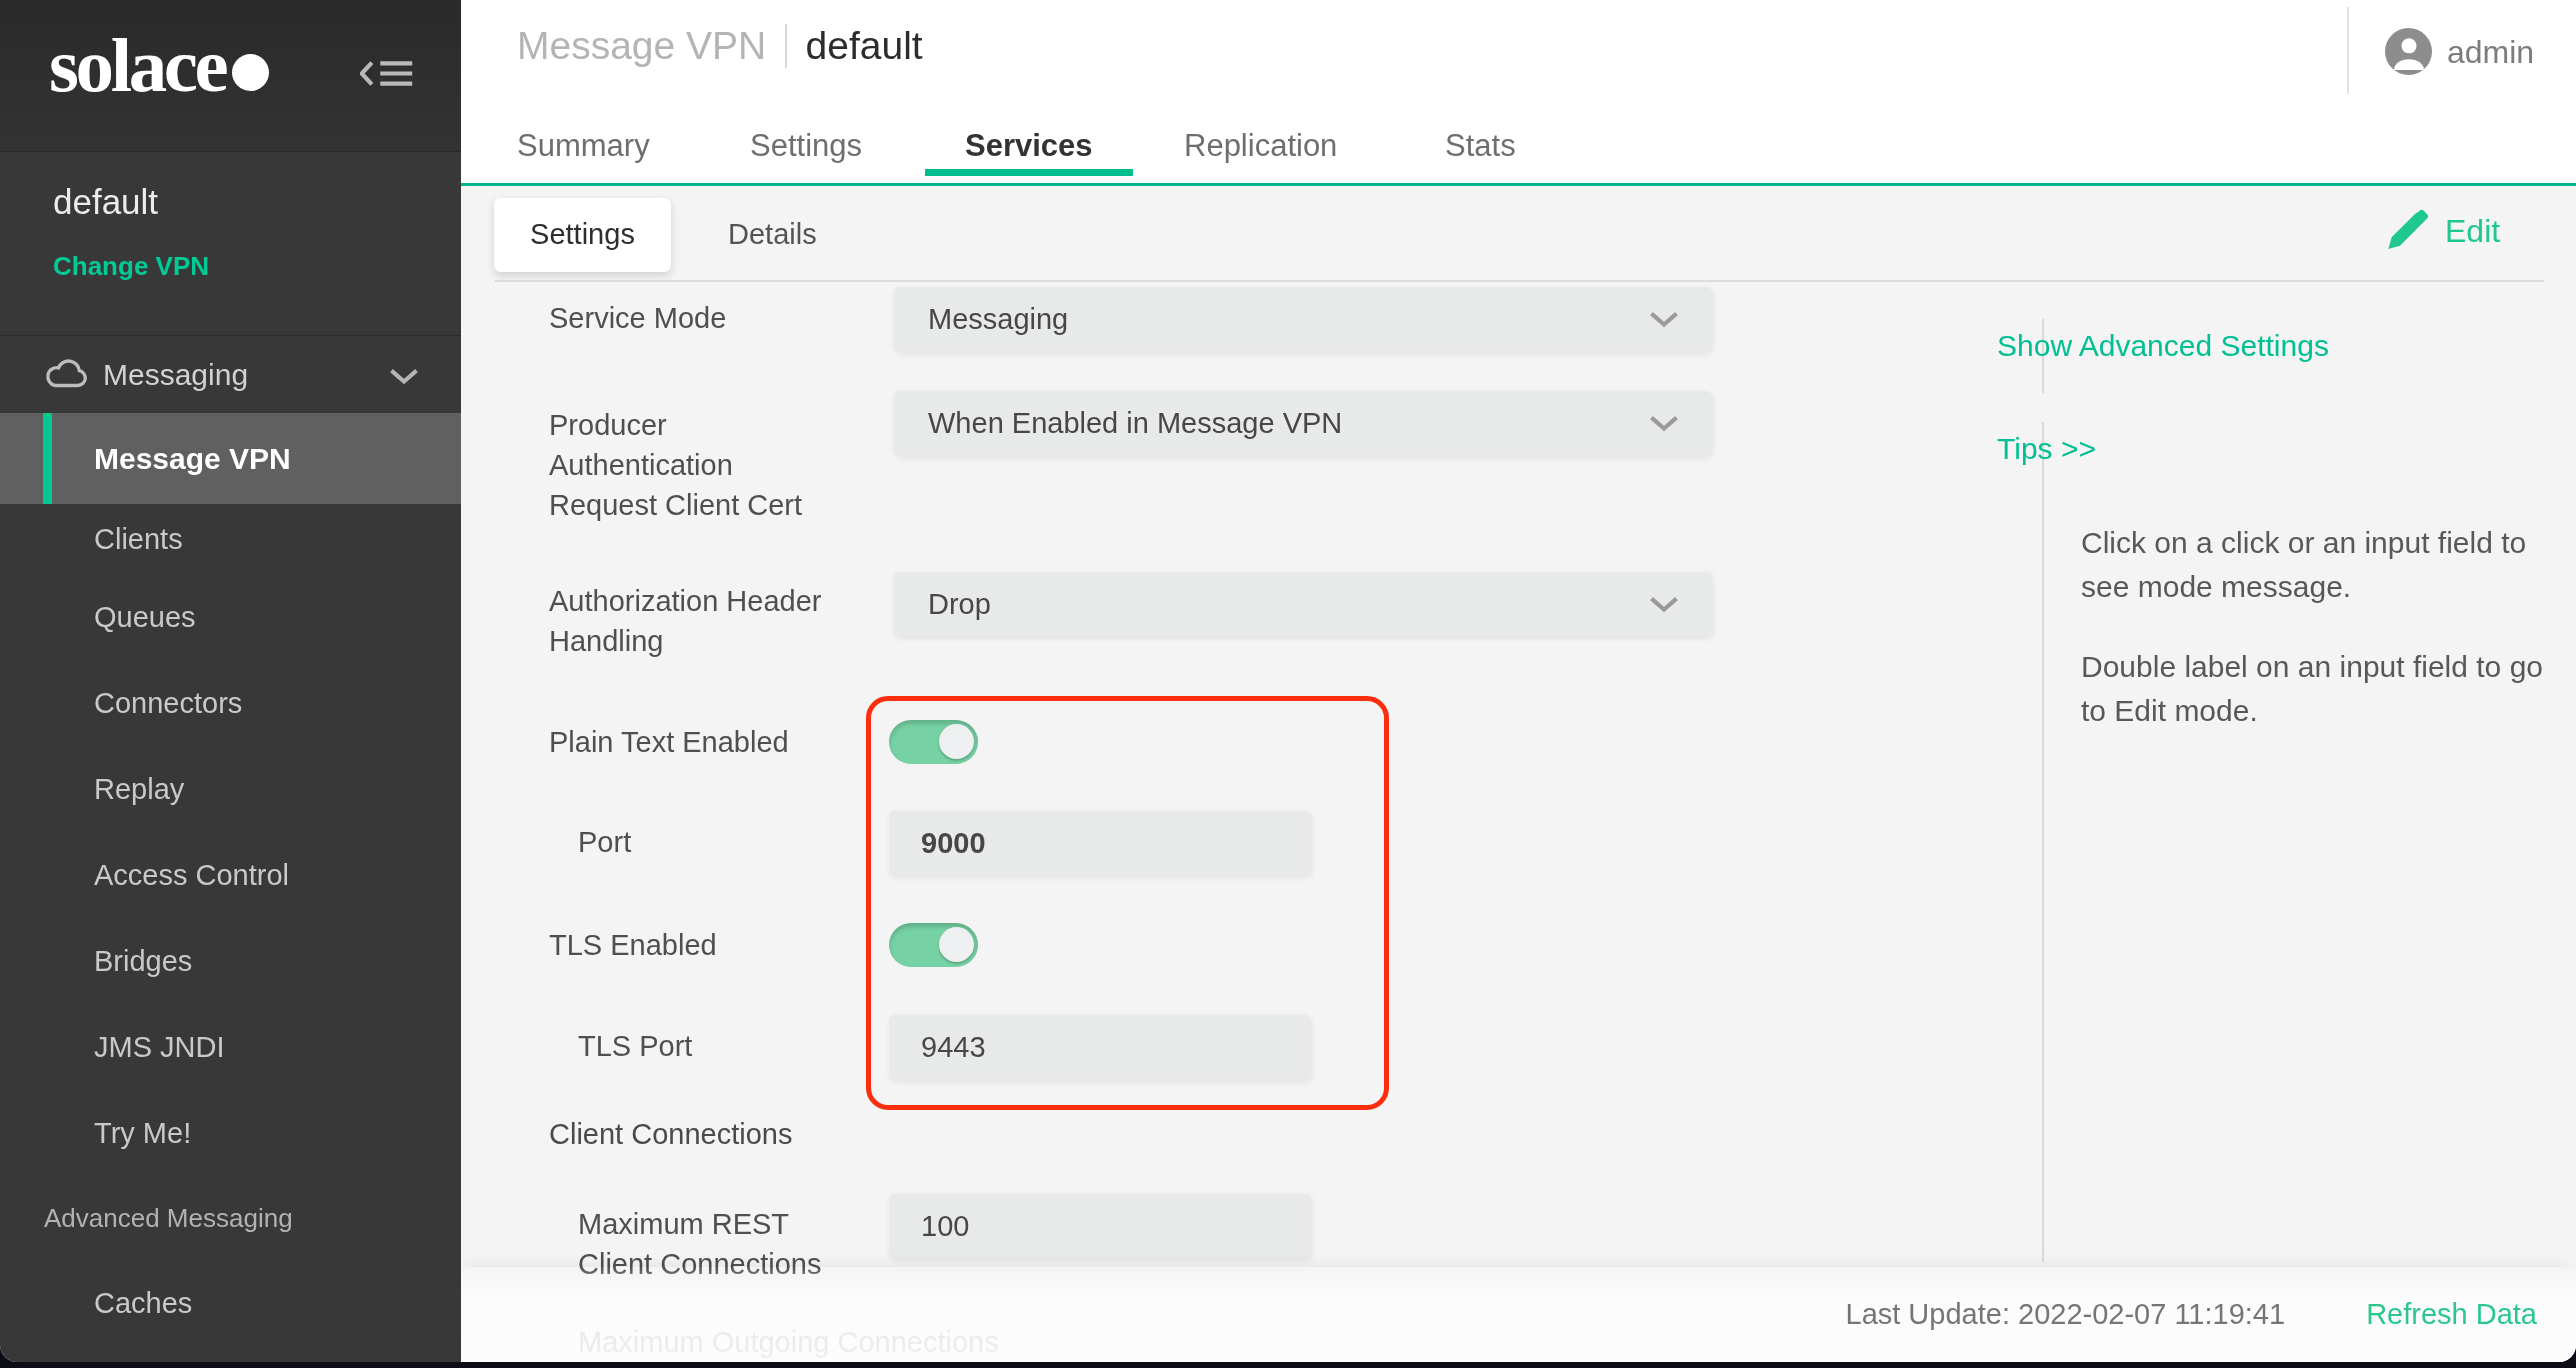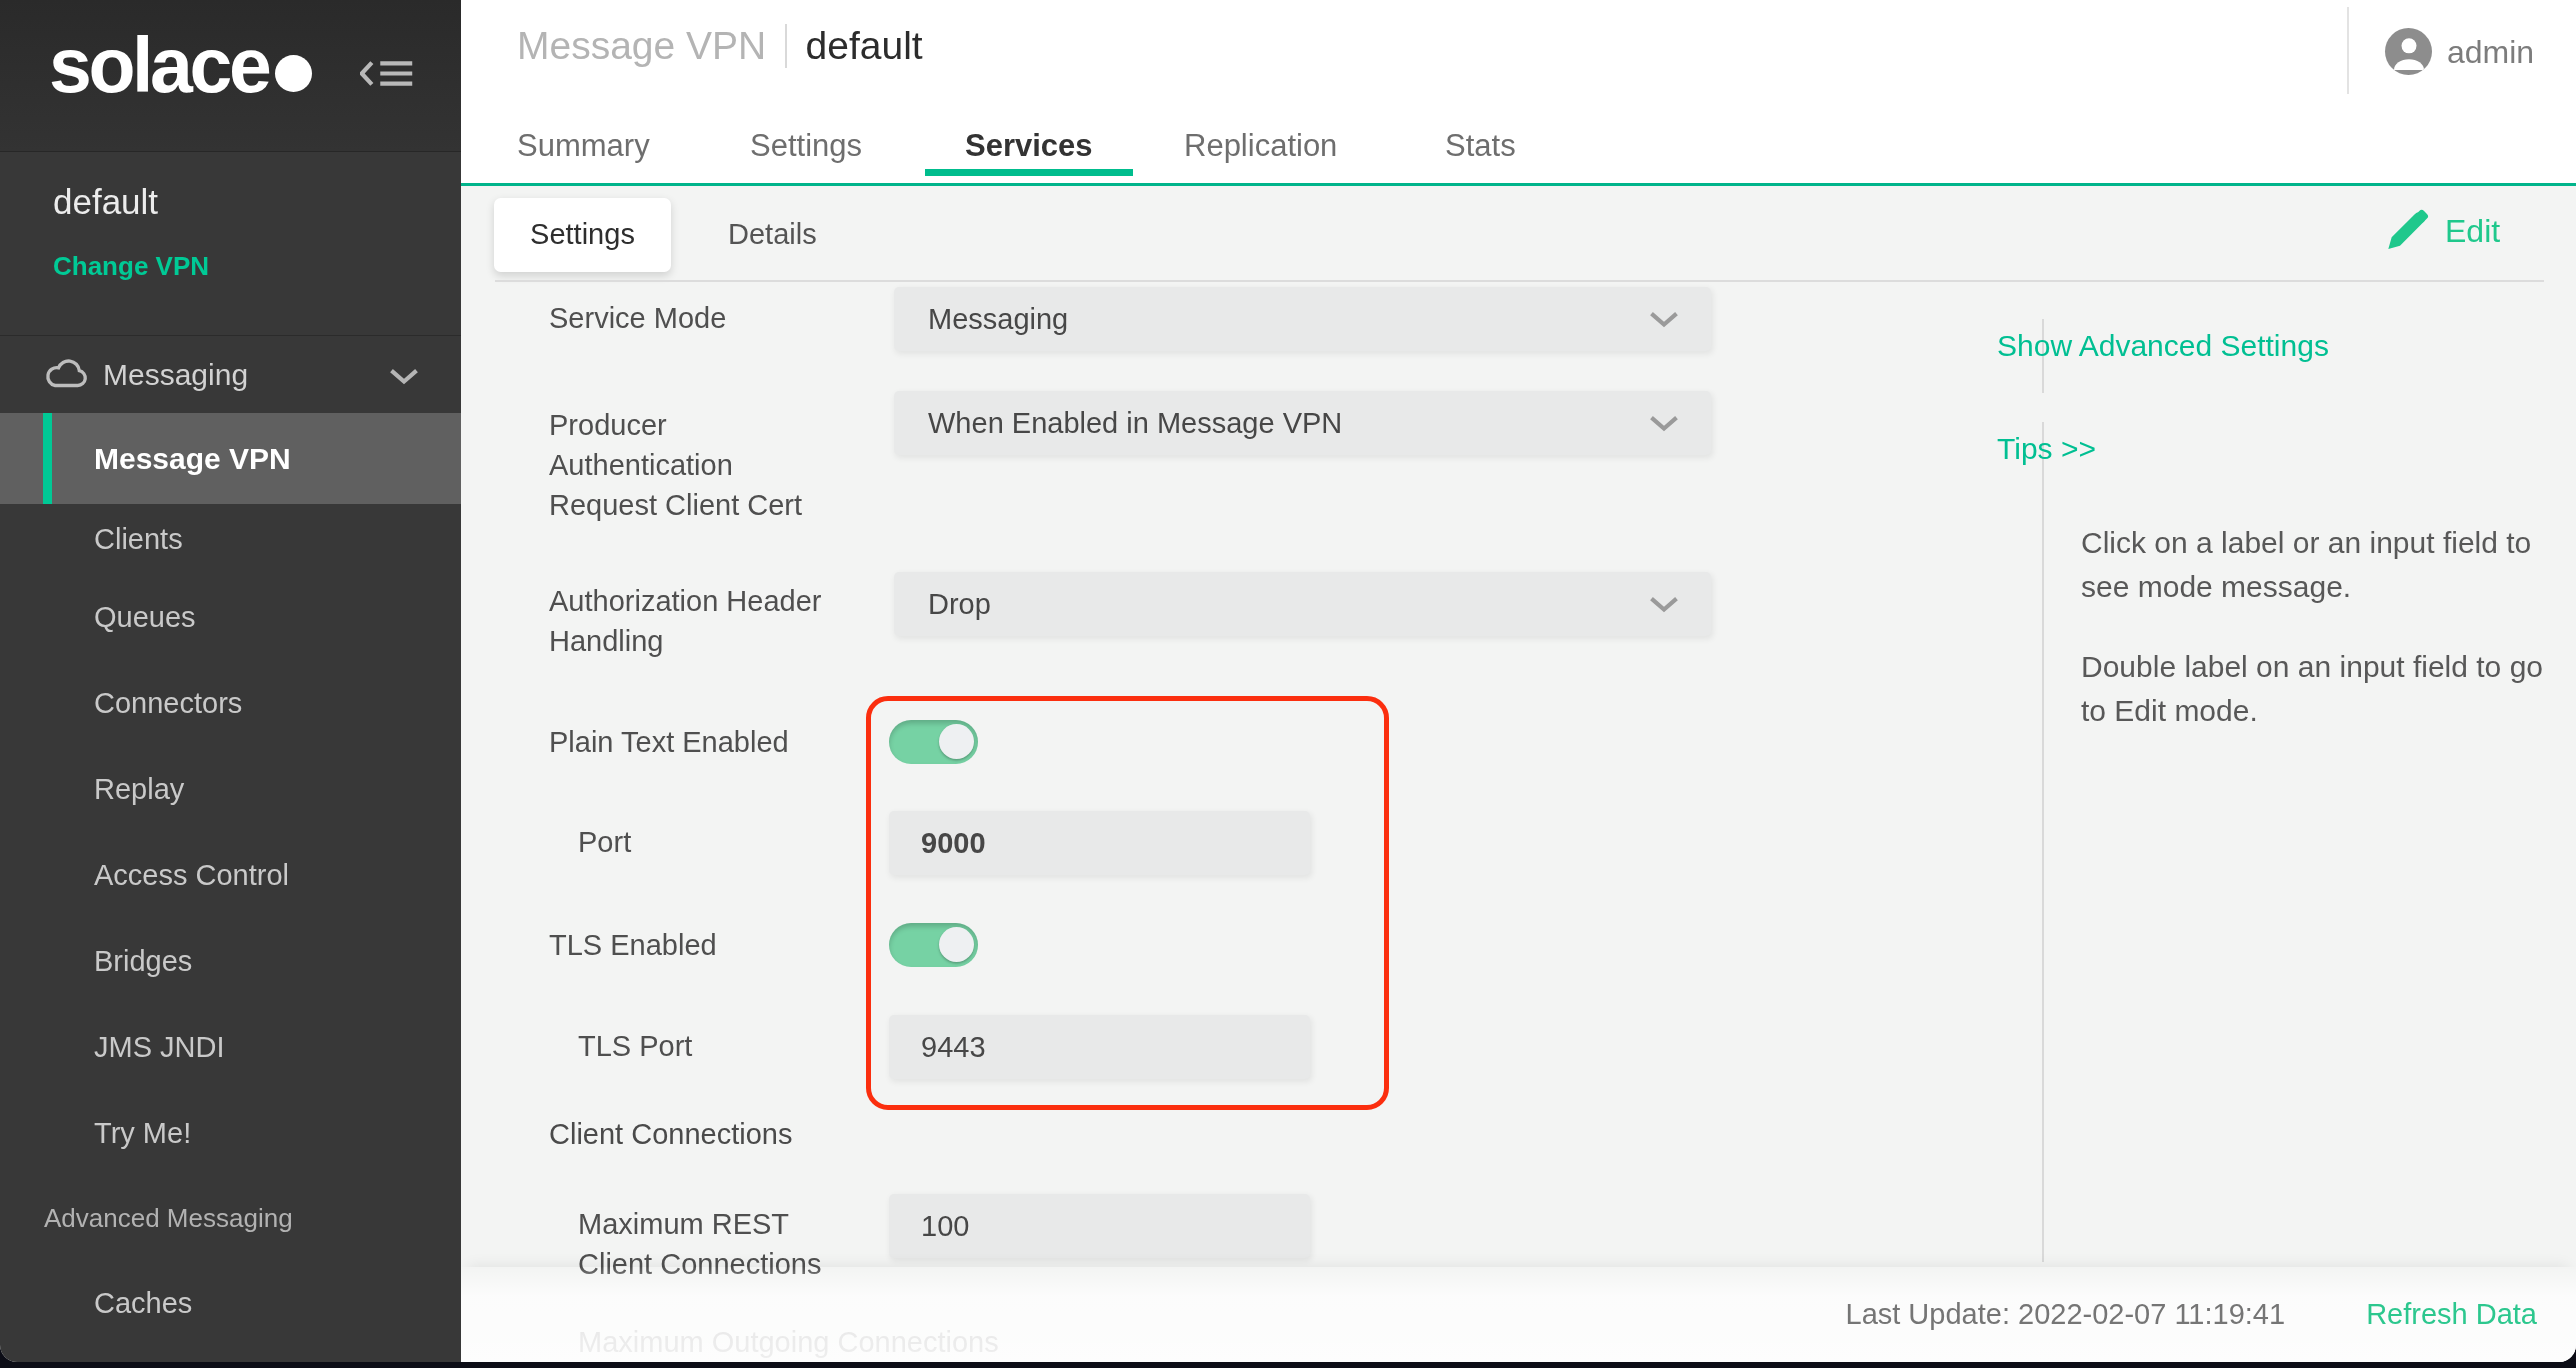--- a/index.html
+++ b/index.html
@@ -2,21 +2,21 @@
 <html style="font-size:13.4px"><head>
 <meta charset="utf-8">
 <style>
   html,body{margin:0;padding:0;background:#0c0d16;font-family:"Liberation Sans",sans-serif;}
   .stage{position:relative;width:2576px;height:1369px;overflow:hidden;background:#0c0d16;}
   .app{position:absolute;left:0;top:0;width:2576px;height:1362px;border-radius:0 0 17px 17px;overflow:hidden;display:flex;background:#f3f4f3;}
 
   
   .sidebar{position:relative;width:461px;min-width:461px;height:100%;background:#383838;color:#cbcbcb;}
   .logo-block{height:151px;background:linear-gradient(180deg,#2a2a2a,#333333);border-bottom:1.7px solid #272727;position:relative;}
-  .logo{position:absolute;left:49px;top:27px;font-family:Liberation Sans, sans-serif;font-weight:700;font-size:77px;line-height:77px;color:#ffffff;letter-spacing:-3.4px;}
+  .logo{position:absolute;left:49px;top:27px;font-family:Liberation Serif, serif;font-weight:700;font-size:77px;line-height:77px;color:#ffffff;letter-spacing:-3.4px;}
   .logo .dot{display:inline-block;width:37px;height:37px;border-radius:50%;background:#ffffff;margin-left:6.7px;}
   .collapse-btn{position:absolute;right:47px;top:55px;width:54px;height:37px;cursor:pointer;}
   .vpn-block{height:183px;border-bottom:1.7px solid #2b2b2b;position:relative;}
   .vpn-name{position:absolute;left:53px;top:30px;font-size:35px;color:#ececec;}
   .change-vpn{position:absolute;left:53px;top:99px;font-size:26px;font-weight:700;color:#00ca96;cursor:pointer;}
   .menu{position:relative;}
   .menu-header{height:77px;display:flex;align-items:center;position:relative;}
   .menu-header .cloud{margin-left:44px;}
   .menu-header .lbl{margin-left:15px;font-size:30px;color:#d2d2d2;}
   .menu-header .chev{position:absolute;right:42px;top:32px;}
@@ -238,21 +238,21 @@
           <div>Maximum REST</div>
           <div>Client Connections</div>
         </div>
         <input class="txt" style="top: 1008px;" readonly="" value="100">
 
         <div class="max-out">Maximum Outgoing Connections</div>
 
         <div class="help-link" style="top:143px">Show Advanced Settings</div>
         <div class="help-link" style="top:246px">Tips &gt;&gt;</div>
         <div class="help-text" style="top:335px">
-          <div>Click on a label or an input field to</div>
+          <div>Click on a click or an input field to</div>
           <div>see mode message.</div>
         </div>
         <div class="help-text" style="top:459px">
           <div>Double label on an input field to go</div>
           <div>to Edit mode.</div>
         </div>
 
         <div class="footer">
           <span class="last-update">Last Update: 2022-02-07 11:19:41</span>
           <span class="refresh">Refresh Data</span>

